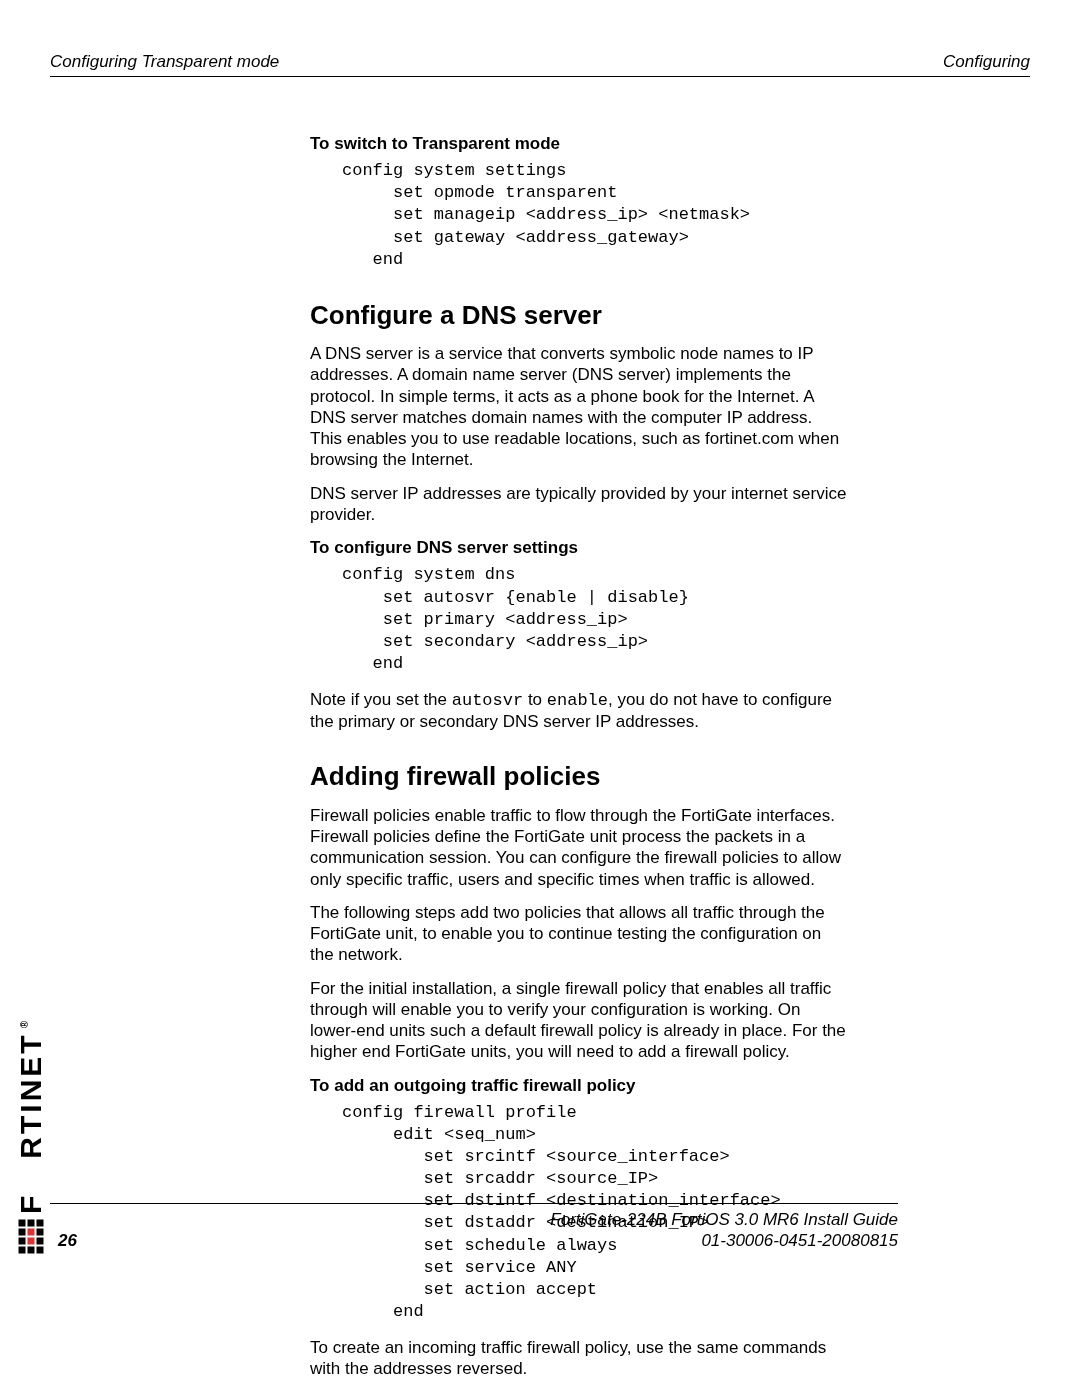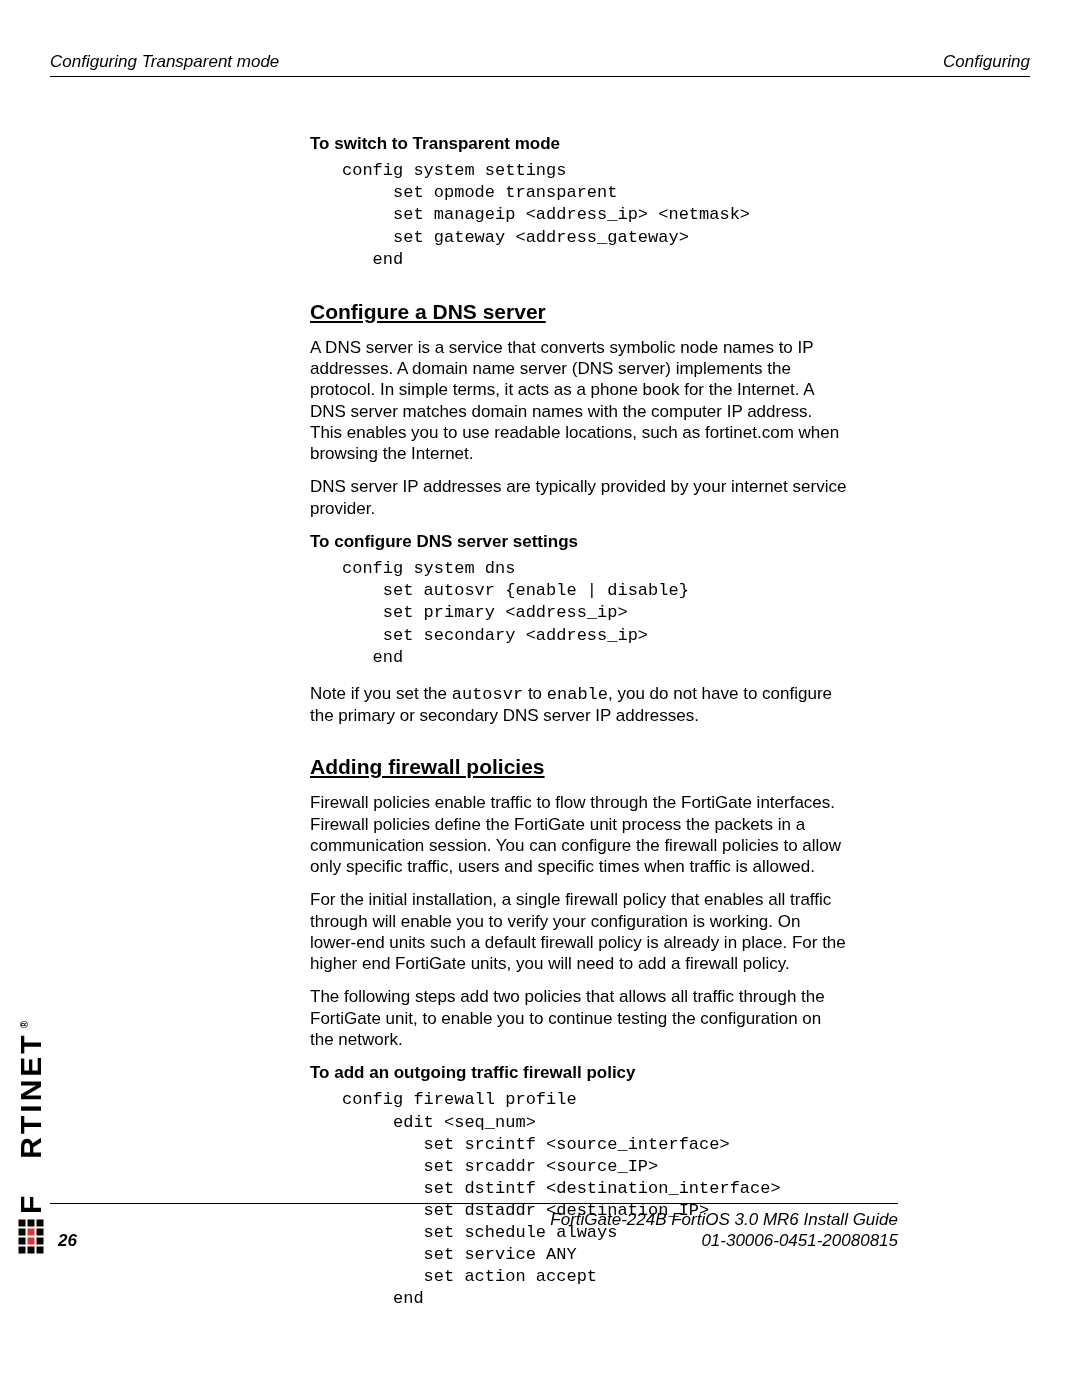--- a/index.html
+++ b/index.html
@@ -35,24 +35,23 @@
       line-height: 1.25;
     }
     .subhead-bold {
       font-weight: bold;
       font-size: 17px;
       margin-bottom: 6px;
       margin-top: 12px;
     }
     .h2 {
       font-weight: bold;
-      font-size: 21px;
+      font-size: 26px;
       margin-top: 28px;
       margin-bottom: 12px;
-      text-decoration: underline;
     }
     .para {
       margin-bottom: 12px;
     }
     .mono {
       font-family: "Courier New", Courier, monospace;
       font-size: 17px;
       white-space: pre;
       line-height: 1.3;
       margin: 2px 0 14px 32px;
@@ -144,33 +143,34 @@
     set autosvr {enable | disable}
     set primary &lt;address_ip&gt;
     set secondary &lt;address_ip&gt;
    end</div>
     <div class="para note-para">
       <span>Note if you set the </span><span class="inline-mono">autosvr</span><span> to </span><span class="inline-mono">enable</span><span>, you do not have to configure the primary or secondary DNS server IP addresses.</span>
     </div>
 
     <div class="h2">Adding firewall policies</div>
     <div class="para">Firewall policies enable traffic to flow through the FortiGate interfaces. Firewall policies define the FortiGate unit process the packets in a communication session. You can configure the firewall policies to allow only specific traffic, users and specific times when traffic is allowed.</div>
+    <div class="para">The following steps add two policies that allows all traffic through the FortiGate unit, to enable you to continue testing the configuration on the network.</div>
     <div class="para">For the initial installation, a single firewall policy that enables all traffic through will enable you to verify your configuration is working. On lower-end units such a default firewall policy is already in place. For the higher end FortiGate units, you will need to add a firewall policy.</div>
-    <div class="para">The following steps add two policies that allows all traffic through the FortiGate unit, to enable you to continue testing the configuration on the network.</div>
     <div class="subhead-bold">To add an outgoing traffic firewall policy</div>
     <div class="mono">config firewall profile
      edit &lt;seq_num&gt;
         set srcintf &lt;source_interface&gt;
         set srcaddr &lt;source_IP&gt;
         set dstintf &lt;destination_interface&gt;
         set dstaddr &lt;destination_IP&gt;
         set schedule always
         set service ANY
         set action accept
      end</div>
+    <div class="para">To create an incoming traffic firewall policy, use the same commands with the addresses reversed.</div>
 
   </div>
 
   <div class="side-brand">
     <span class="brand-dots">
       <span class="d-k"></span>
         <span class="d-k"></span>
         <span class="d-k"></span>
       <span class="d-k"></span>
         <span class="d-r"></span>

